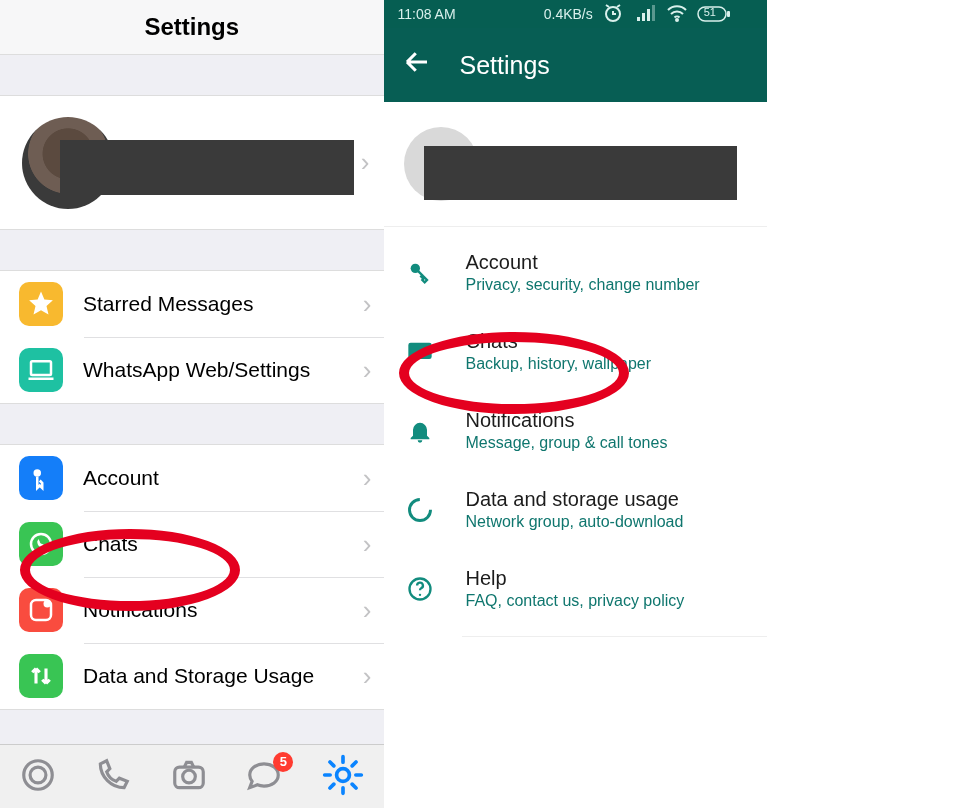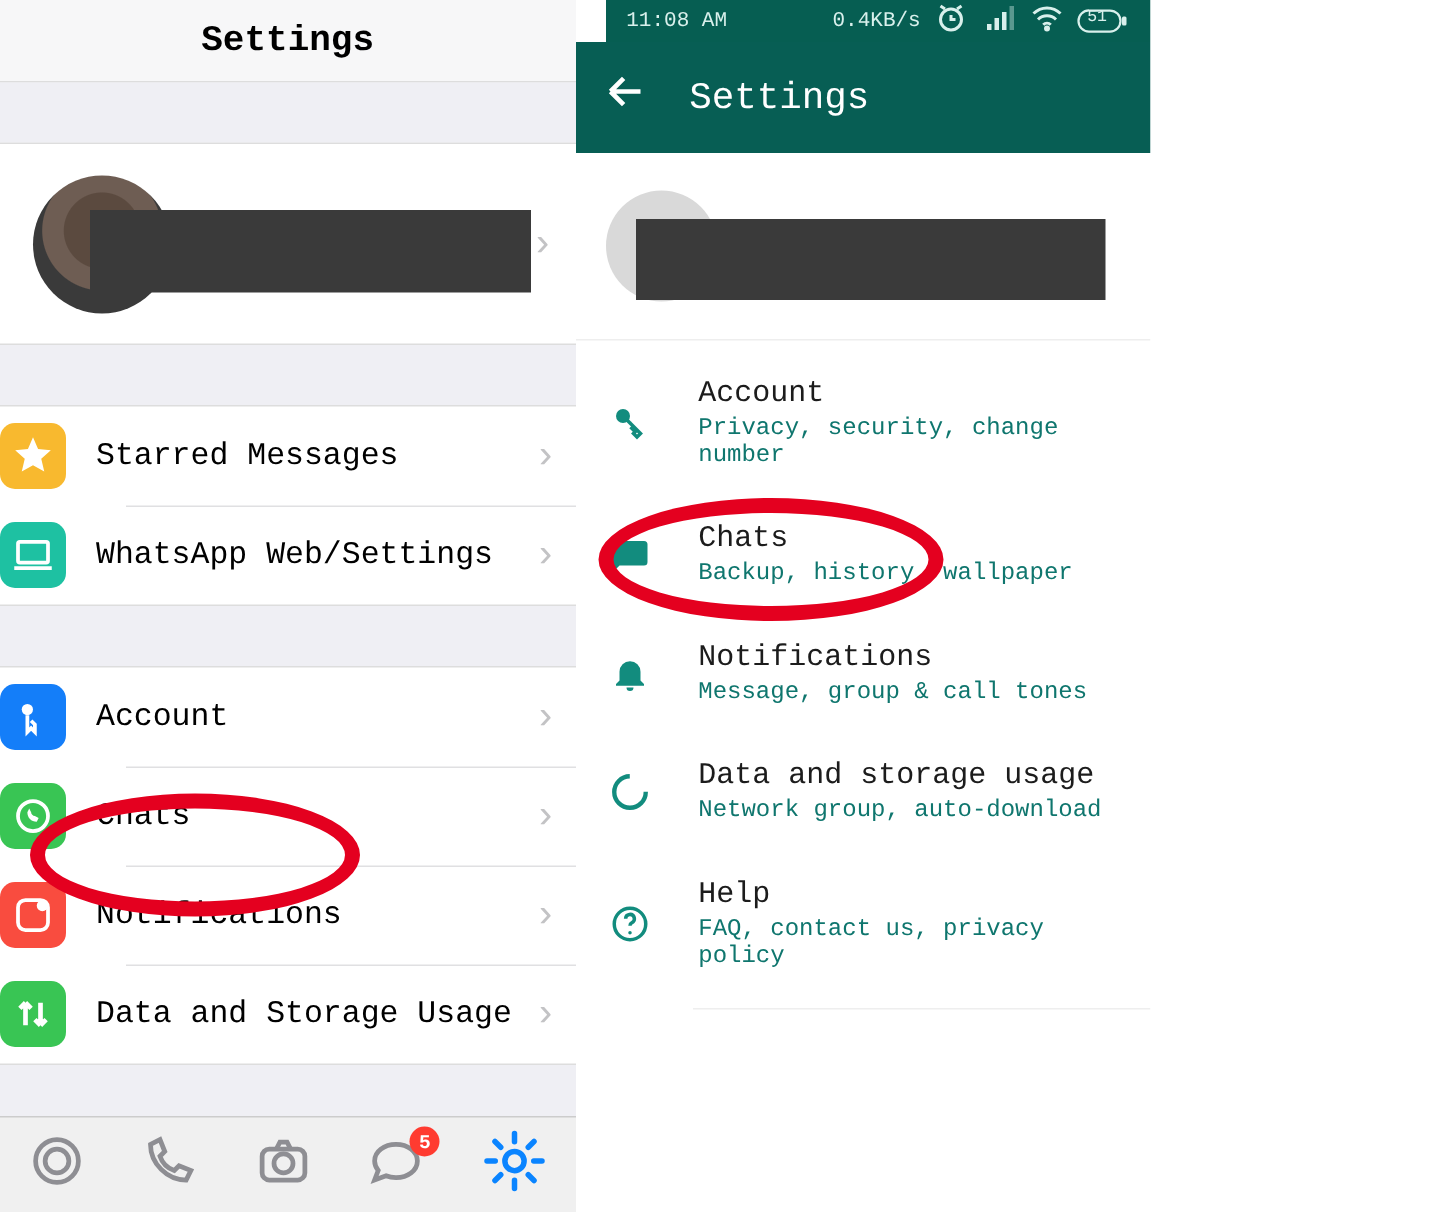--- a/index.html
+++ b/index.html
@@ -1,44 +1,44 @@
 <!DOCTYPE html>
 <html><head>
 <meta charset="utf-8">
 <style>
   * { box-sizing: border-box; margin:0; padding:0; }
   html,body { width:970px; height:808px; font-family: -apple-system, "Helvetica Neue", Arial, sans-serif; overflow:hidden; background:#fff; }
-  .container { display:flex; width:767px; height:808px;font-family:Liberation Mono, monospace; }
+  .container { display:flex; width:767px; height:808px; }
   .panel { position:relative; overflow:hidden; }
   .panel-left { width:485px; background:#efeff4; }
   .panel-right { width:485px; background:#fff; }
 
   
   .ios-title { height:55px; background:#f7f7f8; border-bottom:1px solid #ddd; display:flex; align-items:center; justify-content:center; font-weight:700; font-size:24px; color:#000; }
   .ios-section-gap { height:40px; background:#efeff4; }
   .ios-profile { background:#fff; border-top:1px solid #ddd; border-bottom:1px solid #ddd; height:135px; display:flex; align-items:center; padding:0 14px 0 22px; position:relative; }
   .ios-avatar { width:92px; height:92px; border-radius:50%; background:radial-gradient(circle at 50% 40%, #5b4a3f 0 35%, #6e5d53 36% 55%, #3a3a3a 56% 100%); position:relative; z-index:1; }
   .ios-profile-bar { position:absolute; left:60px; right:30px; top:44px; height:55px; background:#3a3a3a; z-index:2; }
   .ios-profile .chev { margin-left:auto; color:#c3c3c5; font-size:26px; z-index:3; }
   .ios-group { background:#fff; border-top:1px solid #ddd; border-bottom:1px solid #ddd; }
-  .ios-row { height:66px; display:flex; align-items:center; position:relative; }
+  .ios-row { height:66px; display:flex; align-items:center; padding-left:19px; position:relative; }
   .ios-row + .ios-row::before { content:""; position:absolute; left:84px; right:0; top:0; height:1px; background:#e0e0e2; }
   .ios-icon { width:44px; height:44px; border-radius:10px; display:flex; align-items:center; justify-content:center; color:#fff; flex-shrink:0; }
   .ios-label { font-size:21px; color:#000; margin-left:20px; flex:1; }
   .ios-row .chev { color:#c3c3c5; font-size:26px; margin-right:12px; }
 
   .bg-yellow{background:#f8b92f;} .bg-teal{background:#1ec1a2;} .bg-blue{background:#147ef9;} .bg-green{background:#39c554;} .bg-red{background:#f94c3f;}
 
   .ios-tabbar { position:absolute; bottom:0; left:0; right:0; height:64px; background:#f0f0f0; border-top:1px solid #ccc; display:flex; align-items:center; justify-content:space-around; }
   .ios-tab { position:relative; color:#8e8e93; }
   .ios-tab.active { color:#0a84ff; }
   .badge { position:absolute; top:-4px; right:-10px; background:#ff3b30; color:#fff; border-radius:10px; font-size:13px; font-weight:600; width:20px; height:20px; display:flex; align-items:center; justify-content:center; }
 
   
-  .and-status { height:28px; background:#065e52; color:#d9f0ec; display:flex; align-items:center; justify-content:space-between; padding:0 2px 0 14px; font-size:14px; font-weight:500;margin-left:20px; }
+  .and-status { height:28px; background:#065e52; color:#d9f0ec; display:flex; align-items:center; justify-content:space-between; padding:0 24px 0 14px; font-size:14px; font-weight:500; }
   .and-status .right { display:flex; align-items:center; gap:8px; }
   .and-appbar { height:74px; background:#075e54; color:#fff; display:flex; align-items:center; padding:0 18px; gap:28px; font-size:25px; font-weight:500; }
   .and-profile { height:125px; display:flex; align-items:center; padding:0 20px; border-bottom:1px solid #eee; position:relative; }
   .and-avatar { width:74px; height:74px; border-radius:50%; background:#d9d9d9; }
   .and-profile-bar { position:absolute; left:40px; right:30px; top:44px; height:54px; background:#3a3a3a; }
   .and-list { padding:6px 0; }
   .and-row { display:flex; align-items:center; padding:18px 24px 18px 22px; gap:32px; }
   .and-row-ico { width:28px; display:flex; align-items:center; justify-content:center; color:#128c7e; flex-shrink:0; }
   .and-row-ico.grey { color:#8a8a8a; }
   .and-row-txt .title { font-size:20px; color:#1c1c1c; margin-bottom:2px; }

